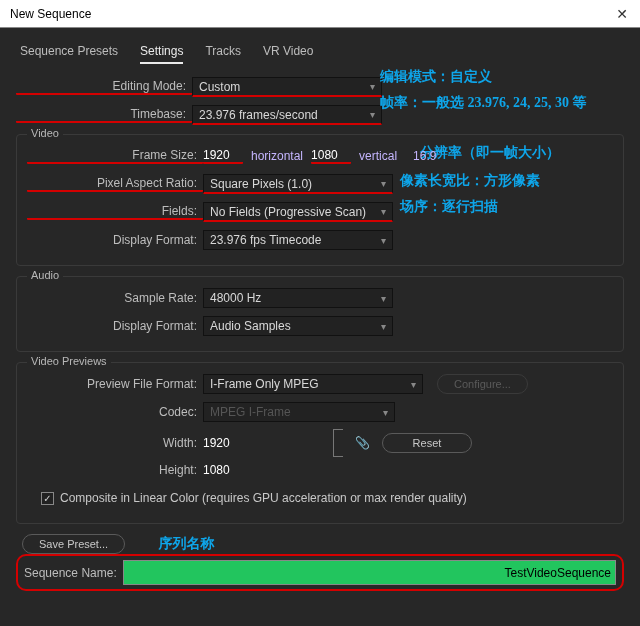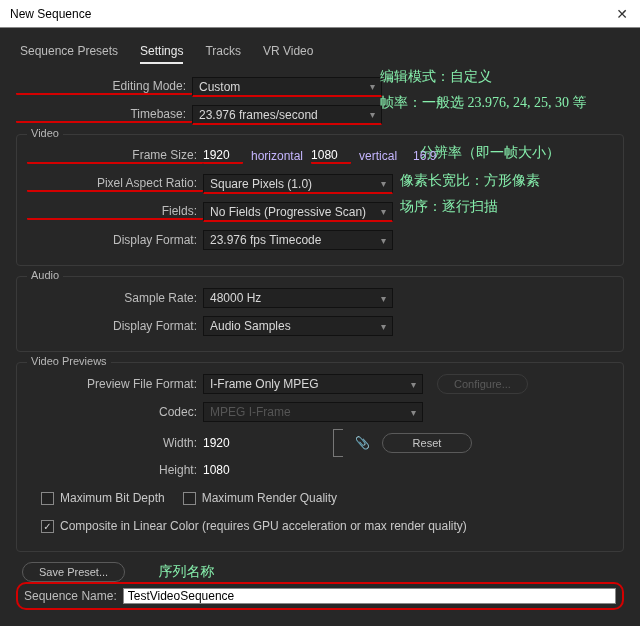--- a/index.html
+++ b/index.html
@@ -11,27 +11,27 @@
   .tab { color: #bdbdbd; padding-bottom: 4px; cursor: pointer; text-align: right; }
   .tab.active { color: #eaeaea; border-bottom: 2px solid #eaeaea; }
   .row { display: flex; align-items: center; margin-bottom: 6px; min-height: 22px; }
   .lbl { width: 176px; text-align: right; color: #bdbdbd; padding-right: 6px; font-size: 12px; }
   .sel { background: #222; border: 1px solid #111; color: #d8d8d8; height: 20px; padding: 0 6px; display: flex; align-items: center; justify-content: space-between; font-size: 12px; }
   .sel .chev { color: #888; font-size: 10px; margin-left: 6px; }
   .group { border: 1px solid #3a3a3a; border-radius: 4px; margin: 8px 0 10px 0; padding: 10px 10px 8px 10px; position: relative; }
   .group-title { position: absolute; top: -8px; left: 10px; background: #272727; padding: 0 4px; color: #b8b8b8; font-size: 11px; }
   .num { background: transparent; color: #ffffff; border: none; font-size: 12px; width: 40px; }
   .txt-inline { color: #c4b5fd; font-size: 12px; margin: 0 8px; }
-  .anno { position: absolute; color: #86efac; font-size: 14px; font-family: "SimSun","Microsoft YaHei",serif; font-weight: normal; white-space: nowrap; }
+  .anno { position: absolute; color: #0ea5e9; font-size: 14px; font-family: "SimSun","Microsoft YaHei",serif; font-weight: bold; white-space: nowrap; }
   .underline-red { border-bottom: 2px solid #d40000; border-radius: 1px; }
   .btn { background: transparent; border: 1px solid #5a5a5a; color: #c8c8c8; border-radius: 10px; height: 20px; padding: 0 16px; font-size: 11px; }
   .btn.disabled { color: #5a5a5a; border-color: #3a3a3a; }
   .cb { width: 13px; height: 13px; border: 1px solid #888; background: #222; display: inline-flex; align-items: center; justify-content: center; margin-right: 6px; font-size: 10px; }
   .cb.checked::after { content: "✓"; color: #cfcfcf; }
-  .seq-input { background: #ffffff; color: #000; border: 1px solid #888; height: 16px; padding: 0 4px; font-size: 12px; flex: 1; }
+  .seq-input { background: #22c55e; color: #000; border: 1px solid #888; height: 25px; padding: 0 4px; font-size: 12px; flex: 1; text-align: right; }
   .link-icon { border: 1px solid #777; width: 10px; height: 28px; border-right: none; }
   .clip-icon { color: #999; font-size: 12px; }
 </style>
 </head>
 <body>
 
 <div class="titlebar">
   <span>New Sequence</span>
   <span class="close-x">✕</span>
 </div>
@@ -129,46 +129,38 @@
       <div class="lbl">Preview File Format:</div>
       <div class="sel" style="width:220px;">
         <span>I-Frame Only MPEG</span>
         <span class="chev">▾</span>
       </div>
       <div style="width:14px;"></div>
       <button class="btn disabled">Configure...</button>
     </div>
     <div class="row">
       <div class="lbl">Codec:</div>
-      <div class="sel" style="width:220px; color:#555;">
+      <div class="sel" style="width:192px; color:#555;">
         <span>MPEG I-Frame</span>
         <span class="chev">▾</span>
       </div>
     </div>
     <div class="row">
       <div class="lbl">Width:</div>
       <span class="num">1920</span>
       <div style="width:90px;"></div>
       <div class="link-icon"></div>
       <span class="clip-icon" style="margin:0 12px;">📎</span>
       <button class="btn" style="width:90px;">Reset</button>
     </div>
     <div class="row" style="margin-top:-4px;">
       <div class="lbl">Height:</div>
       <span class="num">1080</span>
     </div>
 
-    <div class="row" style="margin-top:6px;">
-      <div style="width:14px;"></div>
-      <span class="cb"></span>
-      <span>Maximum Bit Depth</span>
-      <div style="width:18px;"></div>
-      <span class="cb"></span>
-      <span>Maximum Render Quality</span>
-    </div>
     <div class="row">
       <div style="width:14px;"></div>
       <span class="cb checked"></span>
       <span>Composite in Linear Color (requires GPU acceleration or max render quality)</span>
     </div>
   </div>
 
   <button class="btn" style="margin-left:6px;">Save Preset...</button>
 
   <div class="anno" style="position:relative; display:inline-block; left:30px;">序列名称</div>

